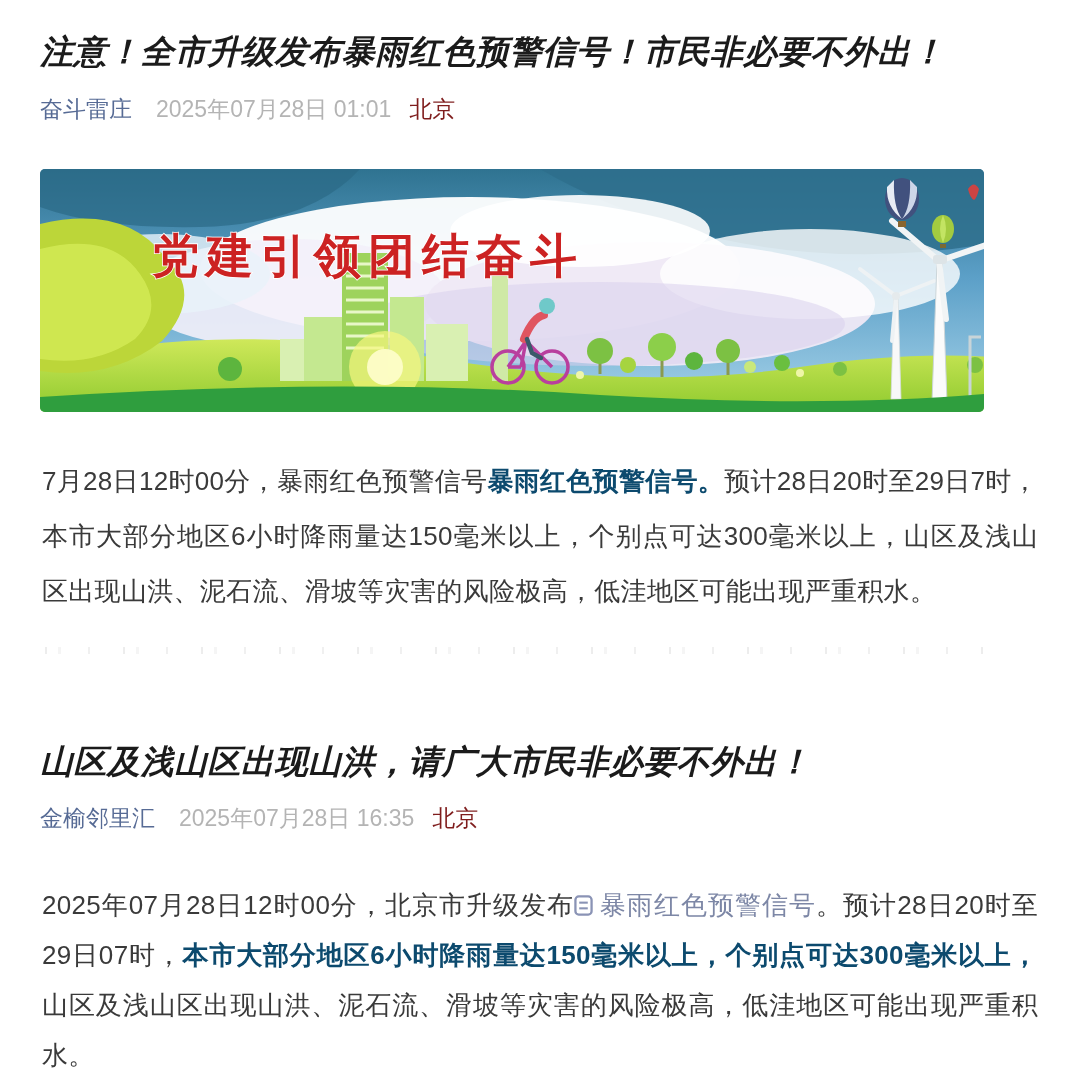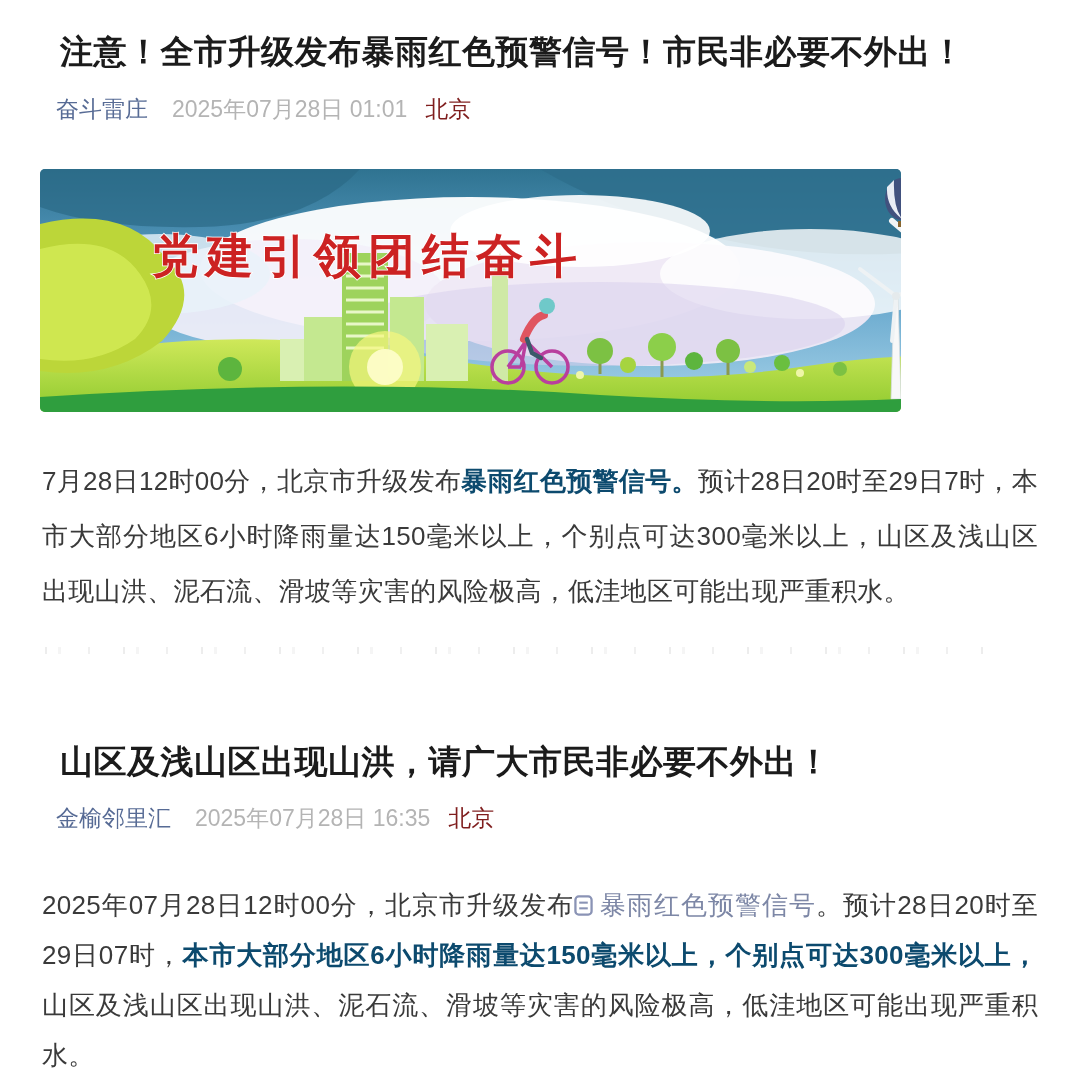--- a/index.html
+++ b/index.html
@@ -2,43 +2,44 @@
 <html><head>
 <meta charset="utf-8">
 <style>
   * { margin: 0; padding: 0; box-sizing: border-box; }
   html, body { width: 1080px; height: 1080px; overflow: hidden; background: #ffffff; }
   body { font-family: "Liberation Sans", "DejaVu Sans", sans-serif; }
 
   .feed { width: 1080px; }
 
   .article-title {
-    margin: 30px 40px 0 60px;
+    margin: 30px 40px 0 40px;
     font-size: 33px;
     font-weight: 700;
     color: #1b1b1b;
     line-height: 1.32;
     letter-spacing: 0.5px;
     cursor: pointer;
+    font-style: italic;
   }
   .article-title.second { margin-top: 86px; }
 
   .meta-row {
     margin: 20px 40px 0 40px;
     font-size: 23px;
     display: flex;
     align-items: baseline;
   }
-  .author { color: #576b95; margin-right: 24px; cursor: pointer; margin-left: 16px; }
+  .author { color: #576b95; margin-right: 24px; cursor: pointer; }
   .pub-date { color: #b4b4b4; margin-right: 18px; }
   .pub-loc { color: #7f1d1d; }
 
   .banner-wrap {
     margin: 44px 40px 0 40px;
-    width: 861px;
+    width: 944px;
     height: 243px;
     border-radius: 5px;
     overflow: hidden;
     cursor: pointer;
     display: block;
   }
   .banner-wrap svg { display: block; width: 975px; height: 243px; }
 
   .body-text {
     margin: 42px 42px 0 42px;
@@ -200,21 +201,21 @@
           </g>
           <path d="M928,20 q6,-9 11,0 q-2,9 -5,11 q-4,-2 -6,-11 Z" fill="#cc4444"></path>
         </g>
 
         <path d="M0,228 Q300,208 560,226 Q800,240 975,222 L975,243 L0,243 Z" fill="#2f9e3e"></path>
 
         <text class="slogan-text" x="112" y="103" font-size="47" fill="#cc2222" stroke="#ffffff" stroke-width="1.6" paint-order="stroke">党建引领团结奋斗</text>
       </svg>
     </div>
 
-    <p class="body-text"><span>7月28日12时00分，北京市升级发布</span><span class="hl-blue">暴雨红色预警信号。</span><span>预计28日20时至29日7时，本市大部分地区6小时降雨量达150毫米以上，个别点可达300毫米以上，山区及浅山区出现山洪、泥石流、滑坡等灾害的风险极高，低洼地区可能出现严重积水。</span></p>
+    <p class="body-text"><span>7月28日12时00分，暴雨红色预警信号</span><span class="hl-blue">暴雨红色预警信号。</span><span>预计28日20时至29日7时，本市大部分地区6小时降雨量达150毫米以上，个别点可达300毫米以上，山区及浅山区出现山洪、泥石流、滑坡等灾害的风险极高，低洼地区可能出现严重积水。</span></p>
   </div>
 
   <div class="ghost-line"></div>
 
   <div>
     <h1 class="article-title second">山区及浅山区出现山洪，请广大市民非必要不外出！</h1>
 
     <div class="meta-row">
       <span class="author">金榆邻里汇</span>
       <span class="pub-date">2025年07月28日 16:35</span>

